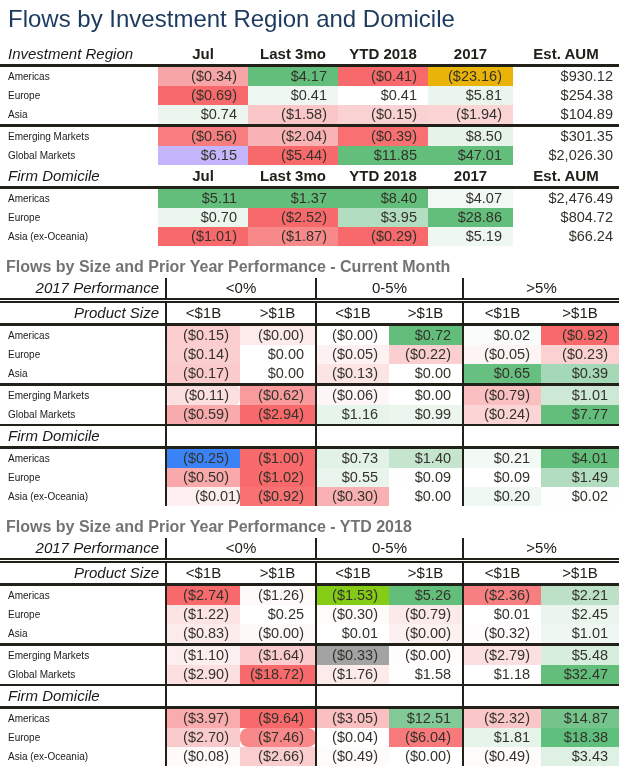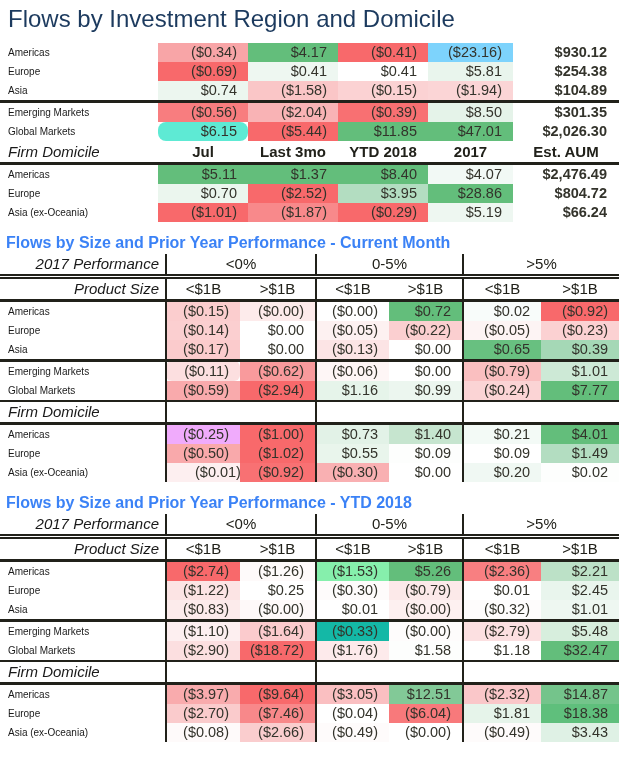--- a/index.html
+++ b/index.html
@@ -3,30 +3,30 @@
 <meta charset="utf-8">
 <style>
   * { box-sizing: border-box; }
   html,body { margin:0; padding:0; }
   body {
     width:619px; height:782px; overflow:hidden;
     background:#ffffff;
     font-family:"Liberation Sans", sans-serif;
   }
   .title { font-size:24px; color:#1c3a5e; margin:5px 0 0 8px; font-weight:normal; }
-  .subhead { font-size:16px; font-weight:bold; color:#3b82f6; margin:12px 0 1px 6px; }
+  .subhead { font-size:16px; font-weight:bold; color:#737373; margin:12px 0 1px 6px; }
   table { border-collapse:collapse; table-layout:fixed; width:619px; margin-top:10px; }
   #t2wrap table, #t3wrap table { margin-top:2px; }
   td {
     height:19px; line-height:19px; font-size:14.5px; color:#33332b;
     white-space:nowrap; overflow:hidden; padding:0;
   }
   td.lbl  { text-align:left; padding-left:8px; color:#191919; font-size:10px; }
   td.num  { text-align:right; padding-right:11px; }
-  td.aum  { text-align:right; padding-right:12px; background:none;font-weight:bold; }
+  td.aum  { text-align:right; padding-right:6px; background:none; }
   td.colhdr { font-weight:bold; text-align:center; font-size:15px; color:#21211a; }
   td.sech { font-style:italic; font-size:15px; padding-left:8px; color:#191919; }
   td.grp  { text-align:center; font-size:15px; color:#21211a; }
   td.italr{ font-style:italic; text-align:right; padding-right:6px; font-size:15px; color:#191919; }
   td.vr   { border-right:2px solid #21211a; }
   tr.hdr td   { border-bottom:3px solid #21211a; height:21px; line-height:21px; }
   tr.dbl td   { border-bottom:5px double #21211a; height:20px; line-height:20px; }
   tr.szr td   { border-bottom:3px solid #21211a; height:20px; line-height:20px; }
   tr.thick td { border-bottom:3px solid #21211a; }
   tr.mid td   { border-bottom:2px solid #21211a; }
@@ -40,26 +40,34 @@
 <table id="t1">
   <colgroup>
     <col style="width:158px">
       <col style="width:90px">
       <col style="width:90px">
     <col style="width:90px">
       <col style="width:85px">
       <col style="width:106px">
   </colgroup>
   <tbody id="t1body">
+      <tr class="hdr">
+        <td class="sech">Investment Region</td>
+        <td class="colhdr">Jul</td>
+        <td class="colhdr">Last 3mo</td>
+        <td class="colhdr">YTD 2018</td>
+        <td class="colhdr">2017</td>
+        <td class="colhdr">Est. AUM</td>
+      </tr>
       <tr>
         <td class="lbl">Americas</td>
         <td class="num" style="background: rgb(248, 165, 167);">($0.34)</td>
         <td class="num" style="background: rgb(99, 190, 123);">$4.17</td>
         <td class="num" style="background: rgb(248, 105, 107);">($0.41)</td>
-        <td class="num" style="background: #7dd3fc;">($23.16)</td>
+        <td class="num" style="background: #eab308;">($23.16)</td>
         <td class="num aum">$930.12</td>
       </tr>
       <tr>
         <td class="lbl">Europe</td>
         <td class="num" style="background: rgb(248, 105, 107);">($0.69)</td>
         <td class="num" style="background: rgb(238, 247, 241);">$0.41</td>
         <td class="num">$0.41</td>
         <td class="num" style="background: rgb(233, 245, 237);">$5.81</td>
         <td class="num aum">$254.38</td>
       </tr>
@@ -74,21 +82,21 @@
       <tr>
         <td class="lbl">Emerging Markets</td>
         <td class="num" style="background: rgb(248, 125, 127);">($0.56)</td>
         <td class="num" style="background: rgb(249, 179, 181);">($2.04)</td>
         <td class="num" style="background: rgb(248, 112, 114);">($0.39)</td>
         <td class="num" style="background: rgb(229, 243, 233);">$8.50</td>
         <td class="num aum">$301.35</td>
       </tr>
       <tr>
         <td class="lbl">Global Markets</td>
-        <td class="num" style="background: #5eead4; border-radius: 8px;">$6.15</td>
+        <td class="num" style="background: #c4b5fd;">$6.15</td>
         <td class="num" style="background: rgb(248, 105, 107);">($5.44)</td>
         <td class="num" style="background: rgb(99, 190, 123);">$11.85</td>
         <td class="num" style="background: rgb(99, 190, 123);">$47.01</td>
         <td class="num aum">$2,026.30</td>
       </tr>
       <tr class="hdr">
         <td class="sech">Firm Domicile</td>
         <td class="colhdr">Jul</td>
         <td class="colhdr">Last 3mo</td>
         <td class="colhdr">YTD 2018</td>
@@ -199,21 +207,21 @@
           <td class="lbl vr sech">Firm Domicile</td>
           <td></td>
           <td class="vr"></td>
           <td></td>
           <td class="vr"></td>
           <td></td>
           <td></td>
         </tr>
         <tr>
           <td class="lbl vr">Americas</td>
-          <td class="num" style="background: #f0abfc; margin-left: 28px;">($0.25)</td>
+          <td class="num" style="background: #3b82f6; margin-left: 28px;">($0.25)</td>
           <td class="num vr" style="background: rgb(248, 105, 107);">($1.00)</td>
           <td class="num" style="background: rgb(226, 242, 231);">$0.73</td>
           <td class="num vr" style="background: rgb(198, 229, 207);">$1.40</td>
           <td class="num" style="background: rgb(243, 250, 246);">$0.21</td>
           <td class="num" style="background: rgb(99, 190, 123);">$4.01</td>
         </tr>
         <tr>
           <td class="lbl vr">Europe</td>
           <td class="num" style="background: rgb(249, 169, 171);">($0.50)</td>
           <td class="num vr" style="background: rgb(248, 105, 107);">($1.02)</td>
@@ -260,21 +268,21 @@
           <td class="grp vr">&gt;$1B</td>
           <td class="grp">&lt;$1B</td>
           <td class="grp vr">&gt;$1B</td>
           <td class="grp">&lt;$1B</td>
           <td class="grp">&gt;$1B</td>
         </tr>
         <tr>
           <td class="lbl vr">Americas</td>
           <td class="num" style="background: rgb(248, 105, 107);">($2.74)</td>
           <td class="num vr" style="background: rgb(254, 250, 250);">($1.26)</td>
-          <td class="num" style="background: #86efac;">($1.53)</td>
+          <td class="num" style="background: #84cc16;">($1.53)</td>
           <td class="num vr" style="background: rgb(99, 190, 123);">$5.26</td>
           <td class="num" style="background: rgb(248, 127, 129);">($2.36)</td>
           <td class="num" style="background: rgb(188, 225, 199);">$2.21</td>
         </tr>
         <tr>
           <td class="lbl vr">Europe</td>
           <td class="num" style="background: rgb(252, 228, 228);">($1.22)</td>
           <td class="num vr">$0.25</td>
           <td class="num" style="background: rgb(254, 251, 251);">($0.30)</td>
           <td class="num vr" style="background: rgb(252, 233, 233);">($0.79)</td>
@@ -287,21 +295,21 @@
           <td class="num vr" style="background: rgb(254, 249, 249);">($0.00)</td>
           <td class="num">$0.01</td>
           <td class="num vr" style="background: rgb(253, 240, 240);">($0.00)</td>
           <td class="num" style="background: rgb(254, 252, 252);">($0.32)</td>
           <td class="num" style="background: rgb(238, 247, 241);">$1.01</td>
         </tr>
         <tr>
           <td class="lbl vr">Emerging Markets</td>
           <td class="num" style="background: rgb(253, 239, 240);">($1.10)</td>
           <td class="num vr" style="background: rgb(251, 203, 205);">($1.64)</td>
-          <td class="num" style="background: #14b8a6;">($0.33)</td>
+          <td class="num" style="background: #a3a3a3;">($0.33)</td>
           <td class="num vr" style="background: rgb(254, 252, 252);">($0.00)</td>
           <td class="num" style="background: rgb(252, 224, 225);">($2.79)</td>
           <td class="num" style="background: rgb(215, 238, 221);">$5.48</td>
         </tr>
         <tr class="mid">
           <td class="lbl vr">Global Markets</td>
           <td class="num" style="background: rgb(252, 223, 224);">($2.90)</td>
           <td class="num vr" style="background: rgb(248, 105, 107);">($18.72)</td>
           <td class="num" style="background: rgb(253, 234, 235);">($1.76)</td>
           <td class="num vr" style="background: rgb(253, 254, 253);">$1.58</td>
@@ -322,21 +330,21 @@
           <td class="num" style="background: rgb(249, 171, 173);">($3.97)</td>
           <td class="num vr" style="background: rgb(248, 105, 107);">($9.64)</td>
           <td class="num" style="background: rgb(250, 191, 193);">($3.05)</td>
           <td class="num vr" style="background: rgb(130, 201, 151);">$12.51</td>
           <td class="num" style="background: rgb(250, 199, 201);">($2.32)</td>
           <td class="num" style="background: rgb(116, 196, 139);">$14.87</td>
         </tr>
         <tr>
           <td class="lbl vr">Europe</td>
           <td class="num" style="background: rgb(250, 203, 204);">($2.70)</td>
-          <td class="num vr" style="background: rgb(248, 136, 138);">($7.46)</td>
+          <td class="num vr" style="background: rgb(248, 136, 138); border-radius: 8px;">($7.46)</td>
           <td class="num">($0.04)</td>
           <td class="num vr" style="background: rgb(248, 121, 123);">($6.04)</td>
           <td class="num" style="background: rgb(230, 244, 234);">$1.81</td>
           <td class="num" style="background: rgb(95, 191, 124);">$18.38</td>
         </tr>
         <tr>
           <td class="lbl vr">Asia (ex-Oceania)</td>
           <td class="num" style="background: rgb(254, 250, 250);">($0.08)</td>
           <td class="num vr" style="background: rgb(250, 205, 206);">($2.66)</td>
           <td class="num" style="background: rgb(254, 251, 251);">($0.49)</td>

